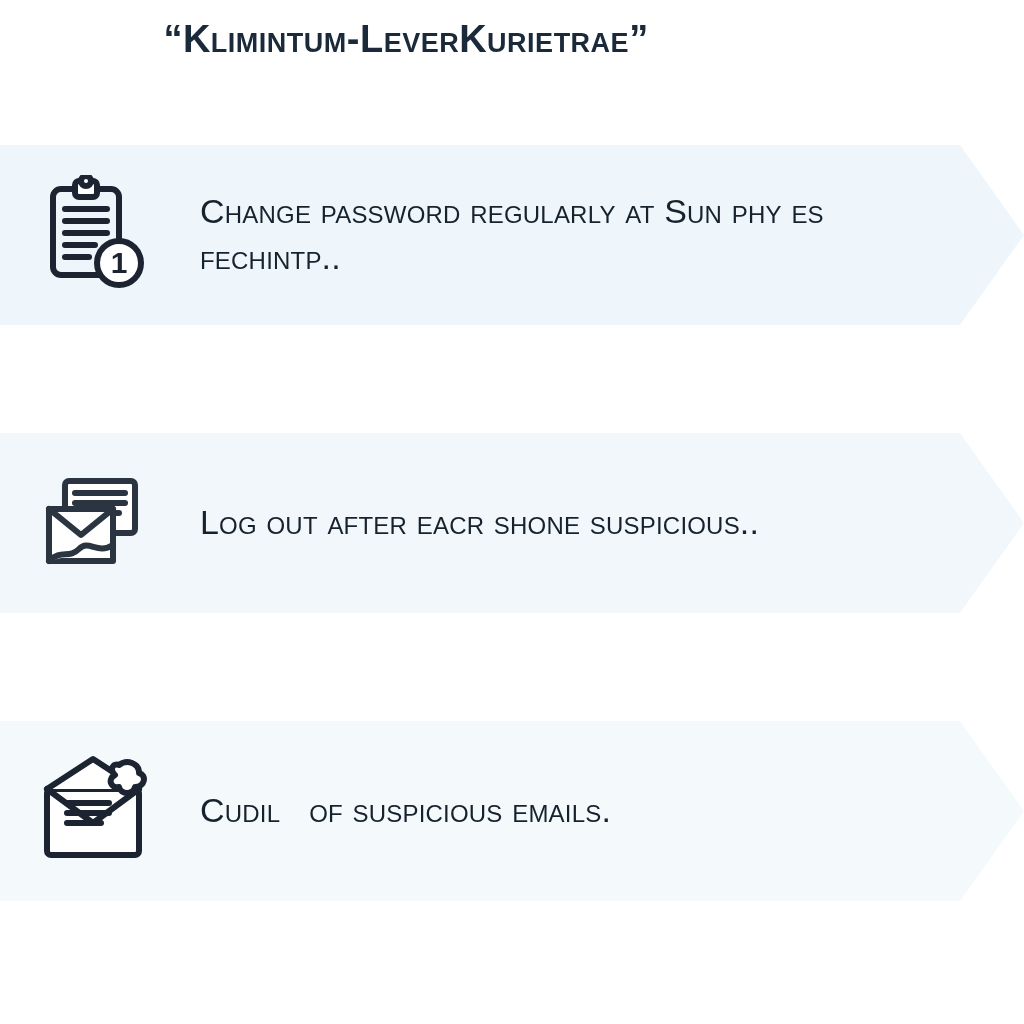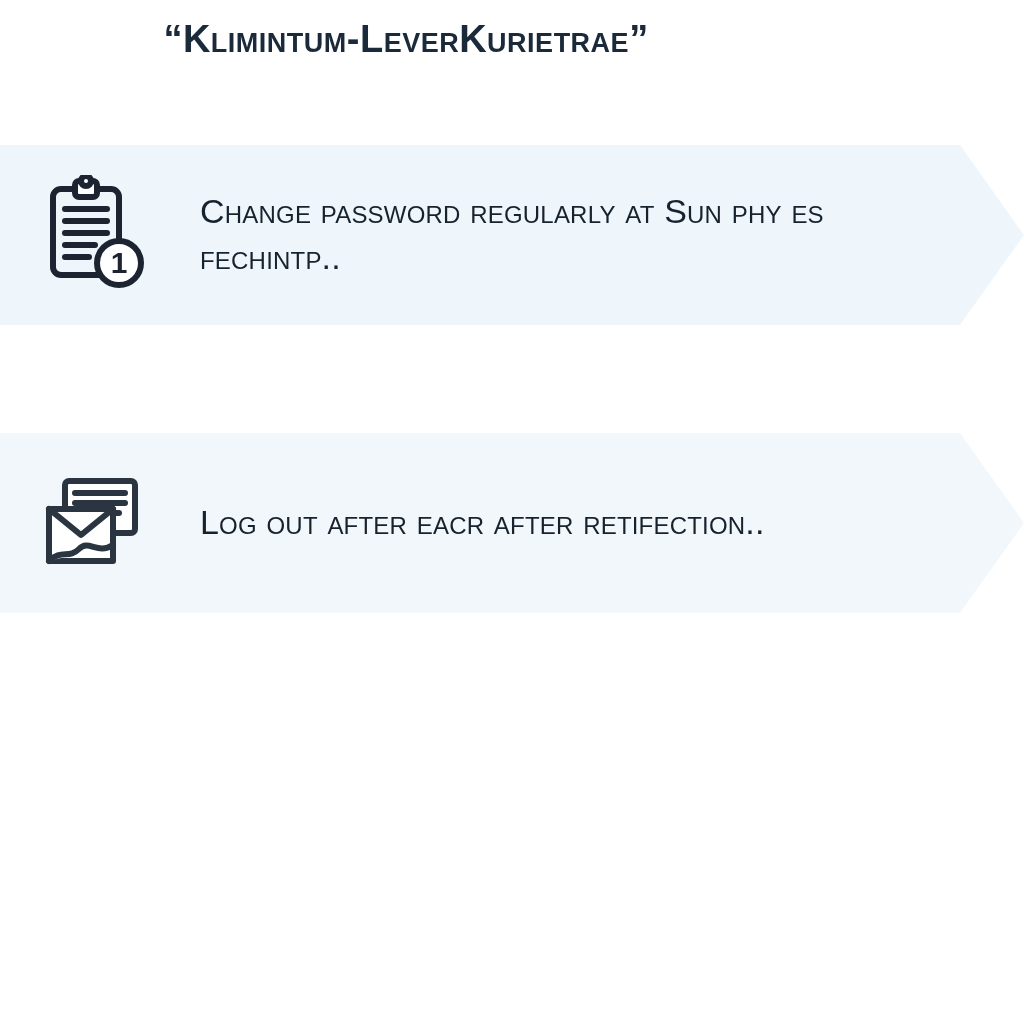--- a/index.html
+++ b/index.html
@@ -128,18 +128,36 @@
           <rect x="30" y="18" width="70" height="52" rx="4" fill="#fff"></rect>
           <line x1="40" y1="30" x2="90" y2="30"></line>
           <line x1="40" y1="40" x2="90" y2="40"></line>
           <line x1="40" y1="50" x2="84" y2="50"></line>
 
           <path d="M14 46 L78 46 L78 98 L14 98 Z" fill="#fff"></path>
           <path d="M14 46 L46 72 L78 46"></path>
           <path d="M14 98 C 26 86, 34 96, 44 86 C 54 76, 62 92, 78 82" fill="#fff"></path>
         </svg>
       </div>
-      <div class="text">Log out after eacr after retifection..</div>
+      <div class="text">Log out after eacr shone suspicious..</div>
     </div>
 
+    <div class="tip">
+      <div class="banner faded3"></div>
+      <div class="iconbox">
+        <svg viewBox="0 0 120 120" fill="none" stroke="#1b2430" stroke-width="6" stroke-linecap="round" stroke-linejoin="round">
+
+          <rect x="12" y="38" width="92" height="66" rx="4" fill="#fff"></rect>
+          <path d="M12 38 L58 8 L104 38" fill="#fff"></path>
+          <path d="M12 38 L58 72 L104 38"></path>
+
+          <line x1="32" y1="52" x2="74" y2="52"></line>
+          <line x1="32" y1="62" x2="74" y2="62"></line>
+          <line x1="32" y1="72" x2="66" y2="72"></line>
+
+          <path d="M84 14 C 92 8, 104 12, 104 22 C 112 24, 110 36, 100 36 C 98 44, 86 44, 84 36 C 76 38, 72 28, 80 24 C 74 18, 78 12, 84 14 Z" fill="#fff"></path>
+        </svg>
+      </div>
+      <div class="text">Cudil&nbsp;&nbsp; of suspicious emails.</div>
+    </div>
 
   </div>
 </div>
 
 </body></html>

